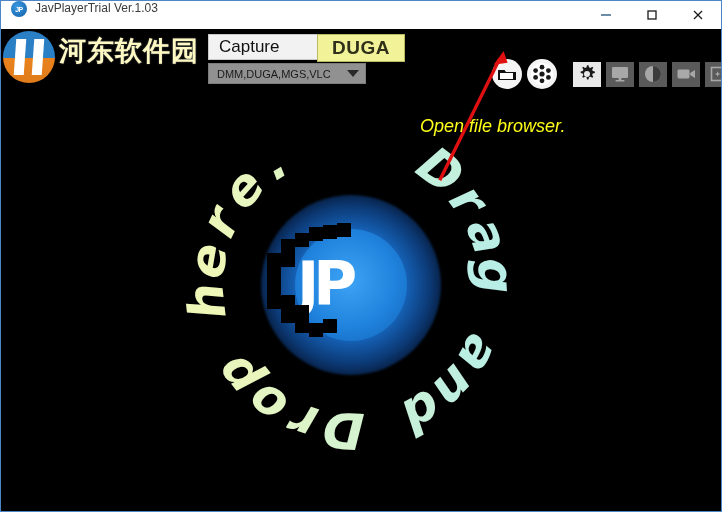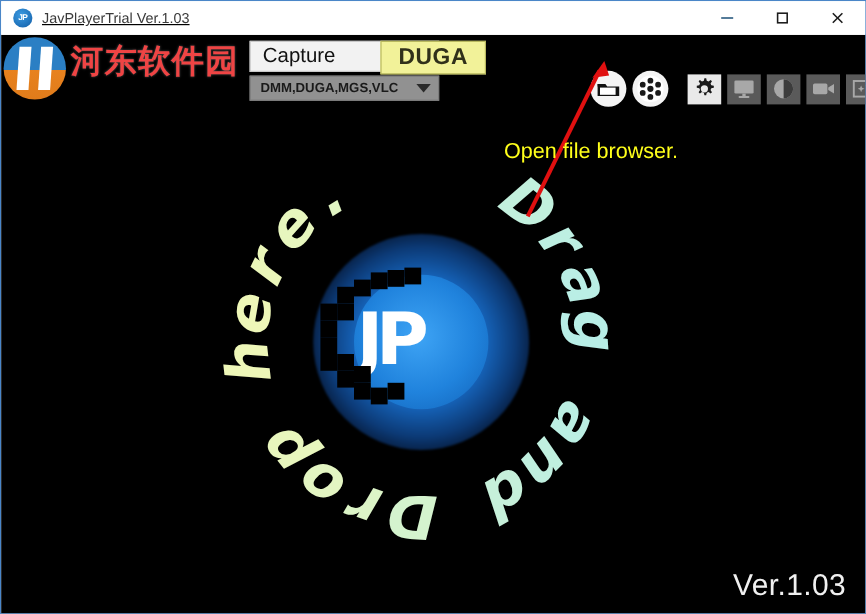--- a/index.html
+++ b/index.html
@@ -24,24 +24,22 @@
     display: flex;
     flex-direction: column;
   }
 
   
   #title-bar {
     height: 28px;
     flex: 0 0 28px;
     background: #ffffff;
     display: flex;
-    align-items: center;
     position: relative;
     z-index: 30;
-    text-decoration: underline;
   }
   #app-icon {
     width: 16px; height: 16px;
     margin-left: 10px;
     border-radius: 50%;
     background: radial-gradient(circle at 40% 35%, #3b9ae1 0%, #1d6fb8 70%, #14548c 100%);
     position: relative;
     flex: 0 0 auto;
   }
   #app-icon::after {
@@ -117,21 +115,21 @@
     left: 30px; top: 8px;
     width: 10px; height: 36px;
     background: #ffffff;
     transform: skewX(-4deg);
   }
   #watermark-cn {
     position: absolute;
     left: 58px; top: 8px;
     font-size: 27px;
     font-weight: bold;
-    color: #ef4444;
+    color: #fef9c3;
     letter-spacing: 1px;
     font-family: "DejaVu Sans", sans-serif;
     text-shadow: 0 0 2px rgba(255,255,255,.35);
   }
   #watermark-url {
     position: absolute;
     left: 62px; top: 42px;
     font-size: 17px;
     font-weight: bold;
     color: #1d5c1d;
@@ -169,21 +167,21 @@
     height: 21px;
     background: #919191;
     border: 1px solid #7c7c7c;
     box-sizing: border-box;
     display: flex;
     align-items: center;
     padding: 0 6px 0 8px;
   }
   #capture-select-value {
     font-size: 11px;
-    font-weight: bold;
+    font-weight: normal;
     color: #1a1a1a;
     white-space: nowrap;
   }
   #capture-select-arrow {
     margin-left: auto;
     width: 0; height: 0;
     border-left: 6px solid transparent;
     border-right: 6px solid transparent;
     border-top: 7px solid #2a2a2a;
   }
@@ -232,20 +230,21 @@
   #icon-gap { width: 6px; flex: 0 0 auto; }
 
   
   #annotation-text {
     position: absolute;
     left: 419px; top: 87px;
     font-size: 18px;
     color: #ffff1a;
     white-space: nowrap;
     z-index: 22;
+    font-style: italic;
   }
   #arrow-svg {
     position: absolute;
     left: 0; top: 0;
     width: 100%; height: 100%;
     z-index: 21;
     pointer-events: none;
   }
 
   
@@ -523,16 +522,15 @@
       </div>
     </div>
 
     <svg id="arrow-svg" viewBox="0 0 722 484" preserveAspectRatio="none">
       <line x1="440" y1="152" x2="500" y2="30" stroke="#e01010" stroke-width="3.4"></line>
       <polygon points="504,22 494,36 508,34" fill="#e01010"></polygon>
     </svg>
 
     <div id="annotation-text">Open file browser.</div>
 
-    <div id="version-label">Ver.1.03</div>
 
   </div>
 </div>
 
 </body></html>

